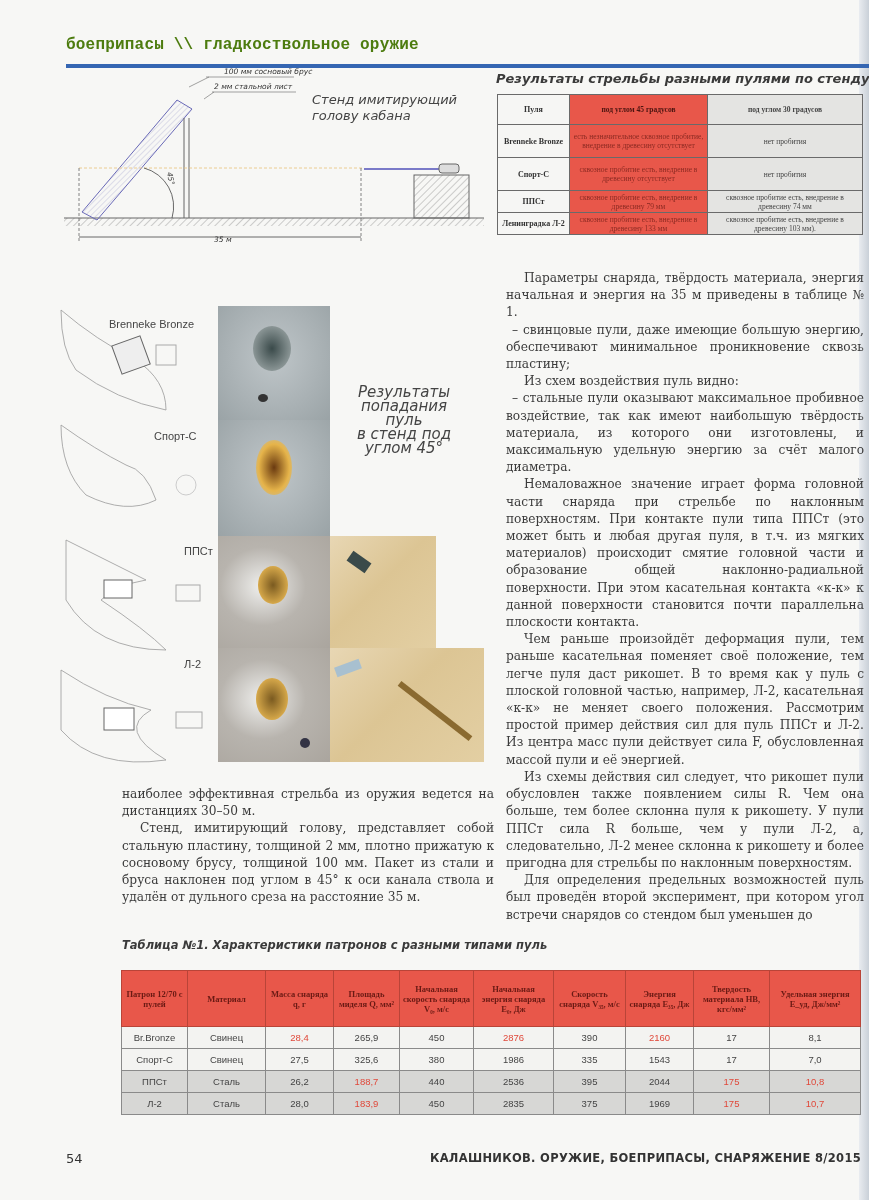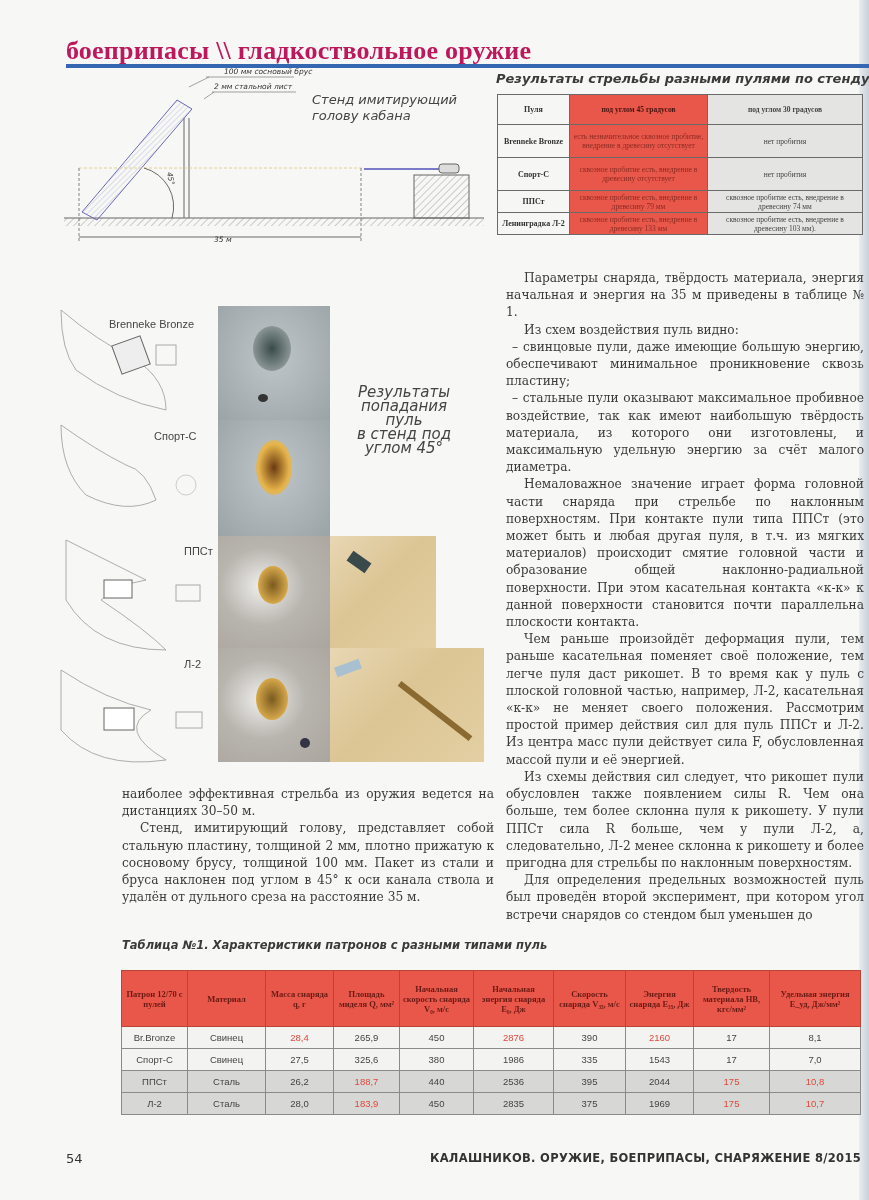--- a/index.html
+++ b/index.html
@@ -1,19 +1,19 @@
 <!DOCTYPE html>
 <html><head>
 <meta charset="utf-8">
 <style>
   * { box-sizing: border-box; margin: 0; padding: 0; }
   html, body { width: 869px; height: 1200px; background: #f7f7f5; overflow: hidden; }
   body { position: relative; font-family: "DejaVu Serif", serif; color: #3a3a3a; }
 
-  .section-title { position: absolute; left: 66px; top: 36px; font-family: Liberation Serif, serif; font-weight: bold; font-size: 26px; color: #be185d; letter-spacing: 0.2px; white-space: nowrap; }
+  .section-title { position: absolute; left: 66px; top: 36px; font-family: Liberation Mono, monospace; font-weight: bold; font-size: 16px; color: #4d7c0f; letter-spacing: 0.2px; white-space: nowrap; }
   .title-rule { position: absolute; left: 66px; top: 64px; width: 803px; height: 4px; background: #3566b2; }
   .right-edge { position: absolute; right: 0; top: 0; width: 10px; height: 1200px; background: linear-gradient(to right, #e9ecf0, #c9d0d8); }
 
   
   .diagram { position: absolute; left: 64px; top: 72px; width: 420px; height: 180px; }
   .diagram-caption { position: absolute; left: 312px; top: 92px; font-family: "DejaVu Sans", sans-serif; font-style: italic; font-size: 13px; color: #444; line-height: 16px; }
   .diag-label { position: absolute; font-family: "DejaVu Sans", sans-serif; font-style: italic; font-size: 7.5px; color: #333; white-space: nowrap; }
 
   
   .res-title { position: absolute; left: 496px; top: 71px; font-family: "DejaVu Sans", sans-serif; font-style: italic; font-weight: bold; font-size: 13px; color: #3a3a3a; white-space: nowrap; }
@@ -174,22 +174,22 @@
   <div class="photo-caption" style="left:298px; top:85px;">
     <div>Результаты</div>
     <div>попадания пуль</div>
     <div>в стенд под</div>
     <div>углом 45°</div>
   </div>
 </div>
 
 <div class="col col-right">
   <p>Параметры снаряда, твёрдость материала, энергия начальная и энергия на 35 м приведены в таблице № 1.</p>
+  <p style="text-indent:6px;">– свинцовые пули, даже имеющие большую энергию, обеспечивают минимальное проникновение сквозь пластину;</p>
   <p>Из схем воздействия пуль видно:</p>
-  <p style="text-indent:6px;">– свинцовые пули, даже имеющие большую энергию, обеспечивают минимальное проникновение сквозь пластину;</p>
   <p style="text-indent:6px;">– стальные пули оказывают максимальное пробивное воздействие, так как имеют наибольшую твёрдость материала, из которого они изготовлены, и максимальную удельную энергию за счёт малого диаметра.</p>
   <p>Немаловажное значение играет форма головной части снаряда при стрельбе по наклонным поверхностям. При контакте пули типа ППСт (это может быть и любая другая пуля, в т.ч. из мягких материалов) происходит смятие головной части и образование общей наклонно-радиальной поверхности. При этом касательная контакта «к-к» к данной поверхности становится почти параллельна плоскости контакта.</p>
   <p>Чем раньше произойдёт деформация пули, тем раньше касательная поменяет своё положение, тем легче пуля даст рикошет. В то время как у пуль с плоской головной частью, например, Л-2, касательная «к-к» не меняет своего положения. Рассмотрим простой пример действия сил для пуль ППСт и Л-2. Из центра масс пули действует сила F, обусловленная массой пули и её энергией.</p>
   <p>Из схемы действия сил следует, что рикошет пули обусловлен также появлением силы R. Чем она больше, тем более склонна пуля к рикошету. У пули ППСт сила R больше, чем у пули Л-2, а, следовательно, Л-2 менее склонна к рикошету и более пригодна для стрельбы по наклонным поверхностям.</p>
   <p>Для определения предельных возможностей пуль был проведён второй эксперимент, при котором угол встречи снарядов со стендом был уменьшен до</p>
 </div>
 
 <div class="col col-left">
   <p class="noind">наиболее эффективная стрельба из оружия ведется на дистанциях 30–50 м.</p>
   <p>Стенд, имитирующий голову, представляет собой стальную пластину, толщиной 2 мм, плотно прижатую к сосновому брусу, толщиной 100 мм. Пакет из стали и бруса наклонен под углом в 45° к оси канала ствола и удалён от дульного среза на расстояние 35 м.</p>

